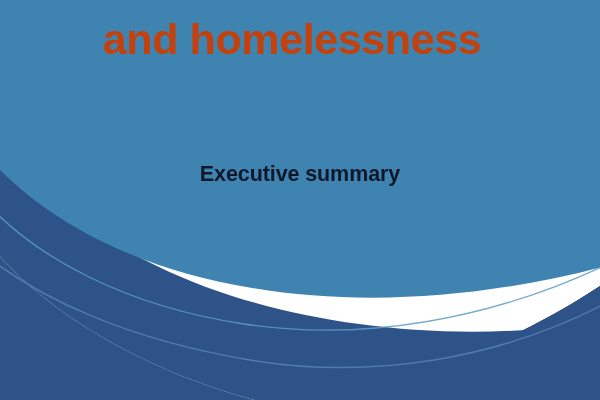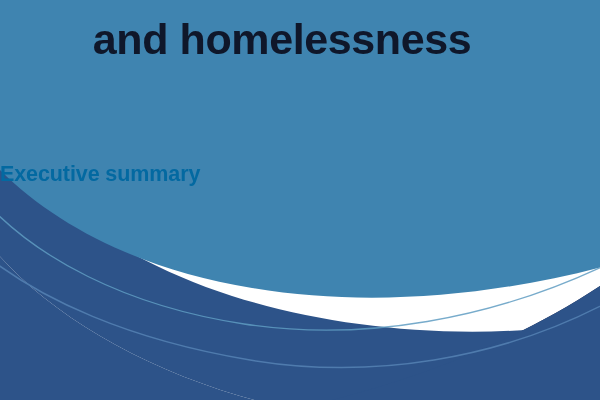--- a/index.html
+++ b/index.html
@@ -38,40 +38,40 @@
     position: absolute;
     left: 0;
     top: 0;
     width: 600px;
     height: 400px;
     pointer-events: none;
   }
 
   #slide-title {
     position: absolute;
-    left: 6px;
+    left: 16px;
     top: 13px;
     width: 552px;
     text-align: center;
-    color: #0f172a;
+    color: #c2410c;
     font-size: 43px;
     line-height: 52px;
     font-weight: bold;
     letter-spacing: -0.4px;
     white-space: nowrap;
     margin: 0;
   }
 
   #slide-subtitle {
     position: absolute;
     left: 0;
     top: 160px;
     width: 600px;
-    text-align: left;
-    color: #0369a1;
+    text-align: center;
+    color: #0f172a;
     font-size: 21.5px;
     line-height: 28px;
     font-weight: bold;
     letter-spacing: -0.1px;
     white-space: nowrap;
     margin: 0;
   }
 </style>
 </head>
 <body>

